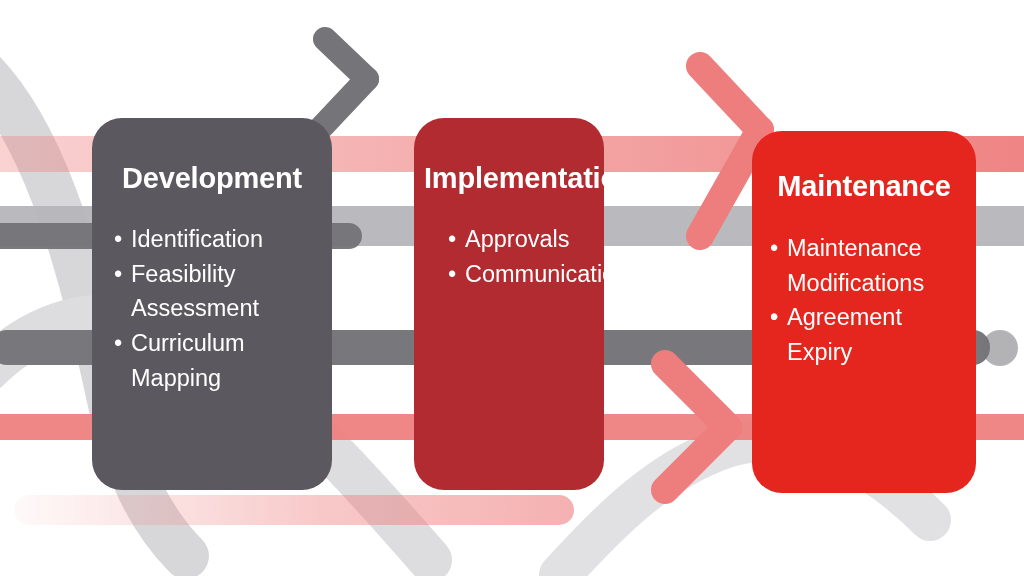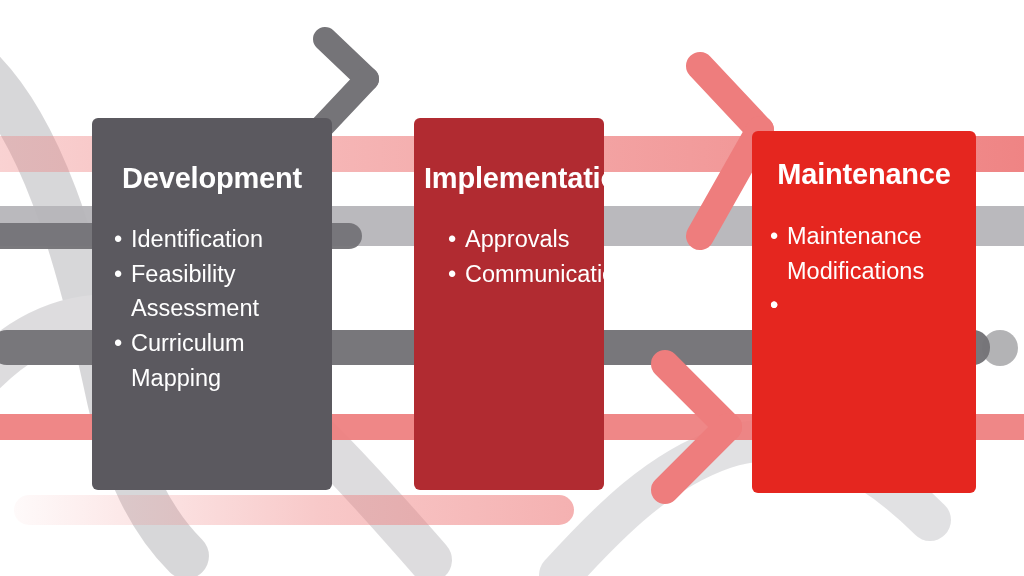--- a/index.html
+++ b/index.html
@@ -31,21 +31,21 @@
     height: 576px;
   }
   
   .cards {
     position: absolute;
     inset: 0;
     z-index: 2;
   }
   .card {
     position: absolute;
-    border-radius: 6px;
+    border-radius: 30px;
     box-sizing: border-box;
     padding: 0;
     color: #ffffff;
   }
   .card-title {
     font-weight: bold;
     font-size: 29px;
     line-height: 1.1;
     text-align: center;
     letter-spacing: -0.2px;
@@ -92,21 +92,21 @@
   #card-implementation .card-title { margin-top: 45px; }
   #card-implementation .card-list { margin-top: 27px; margin-left: 32px; margin-right: 8px; }
   
   #card-maintenance {
     left: 752px;
     top: 131px;
     width: 224px;
     height: 362px;
     background: #e5261f;
   }
-  #card-maintenance .card-title { margin-top: 28px; }
+  #card-maintenance .card-title { margin-top: 40px; }
   #card-maintenance .card-list { margin-top: 28px; margin-left: 16px; margin-right: 4px; }
 </style>
 </head>
 <body>
 
 <div id="stage">
 
   <div class="bg-layer">
     <svg viewBox="0 0 1024 576" xmlns="http://www.w3.org/2000/svg">
       <defs>
@@ -203,18 +203,19 @@
       <ul class="card-list">
         <li>
           <span class="bullet">•</span>
           <span>Maintenance Modifications</span>
         </li>
         <li>
           <span class="bullet">•</span>
         </li>
         <li>
           <span class="bullet">•</span>
+          <span>Agreement Expiry</span>
         </li>
       </ul>
     </div>
 
   </div>
 </div>
 
 </body></html>

